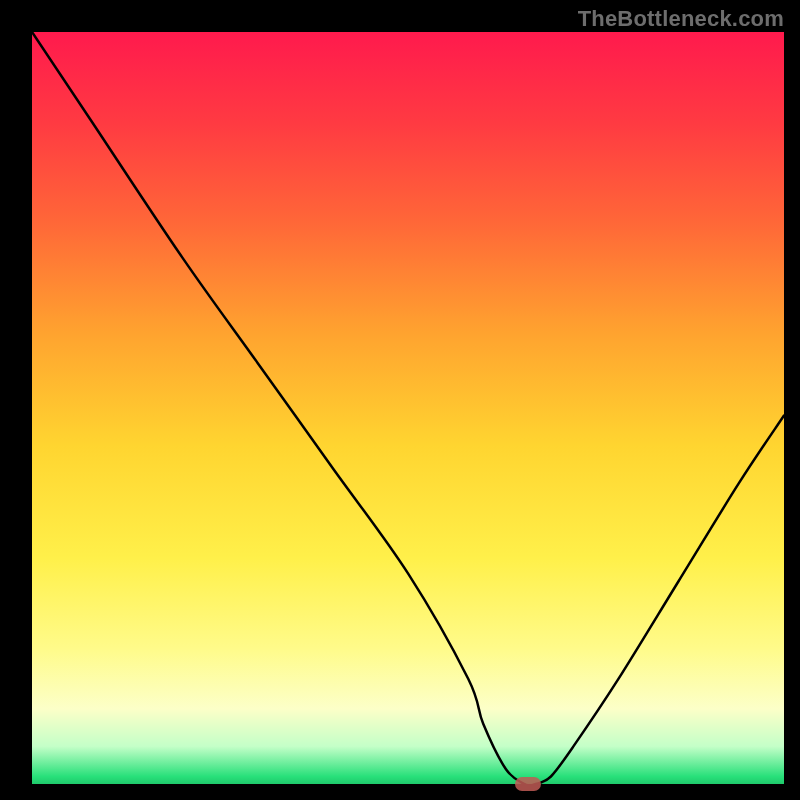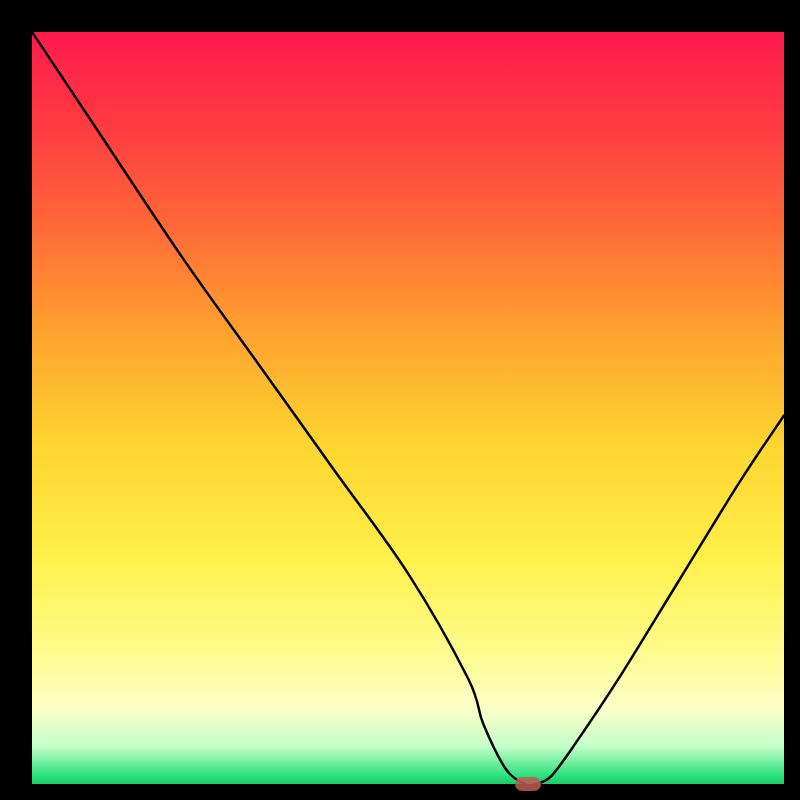--- a/index.html
+++ b/index.html
@@ -62,20 +62,21 @@
     background: #c05a55;
     opacity: 0.85;
     transform: translate(-50%, -50%);
   }
 </style>
 </head>
 <body>
 
 <div class="frame">
 
+  <div class="watermark">TheBottleneck.com</div>
 
   <div class="plot-area">
     <svg class="curve" viewBox="0 0 752 752" preserveAspectRatio="none">
       <path d="M 0.0 0.0 C 10.0 15.0, 35.1 52.6, 60.2 90.2 C 85.2 127.8, 122.8 185.5, 150.4 225.6 C 178.0 265.7, 200.5 295.8, 225.6 330.9 C 250.7 366.0, 275.7 401.1, 300.8 436.2 C 325.9 471.3, 353.4 506.3, 376.0 541.4 C 398.6 576.5, 423.6 621.7, 436.2 646.7 C 448.7 671.8, 444.9 676.8, 451.2 691.8 C 457.5 706.9, 466.9 726.9, 473.8 737.0 C 480.7 747.0, 487.5 749.5, 492.6 752.0 C 497.6 754.5, 499.5 753.3, 503.8 752.0 C 508.2 750.7, 512.6 750.7, 518.9 744.5 C 525.1 738.2, 530.2 730.7, 541.4 714.4 C 552.7 698.1, 569.0 674.3, 586.6 646.7 C 604.1 619.1, 626.7 581.5, 646.7 549.0 C 666.8 516.4, 689.3 478.8, 706.9 451.2 C 724.4 423.6, 744.5 394.8, 752.0 383.5" fill="none" stroke="#000" stroke-width="2.5" stroke-linejoin="round" stroke-linecap="round"></path>
     </svg>
     <div class="marker" style="left: 496.32px; top: 752px; background: rgb(192, 90, 85);"></div>
   </div>
 
 </div>
 

